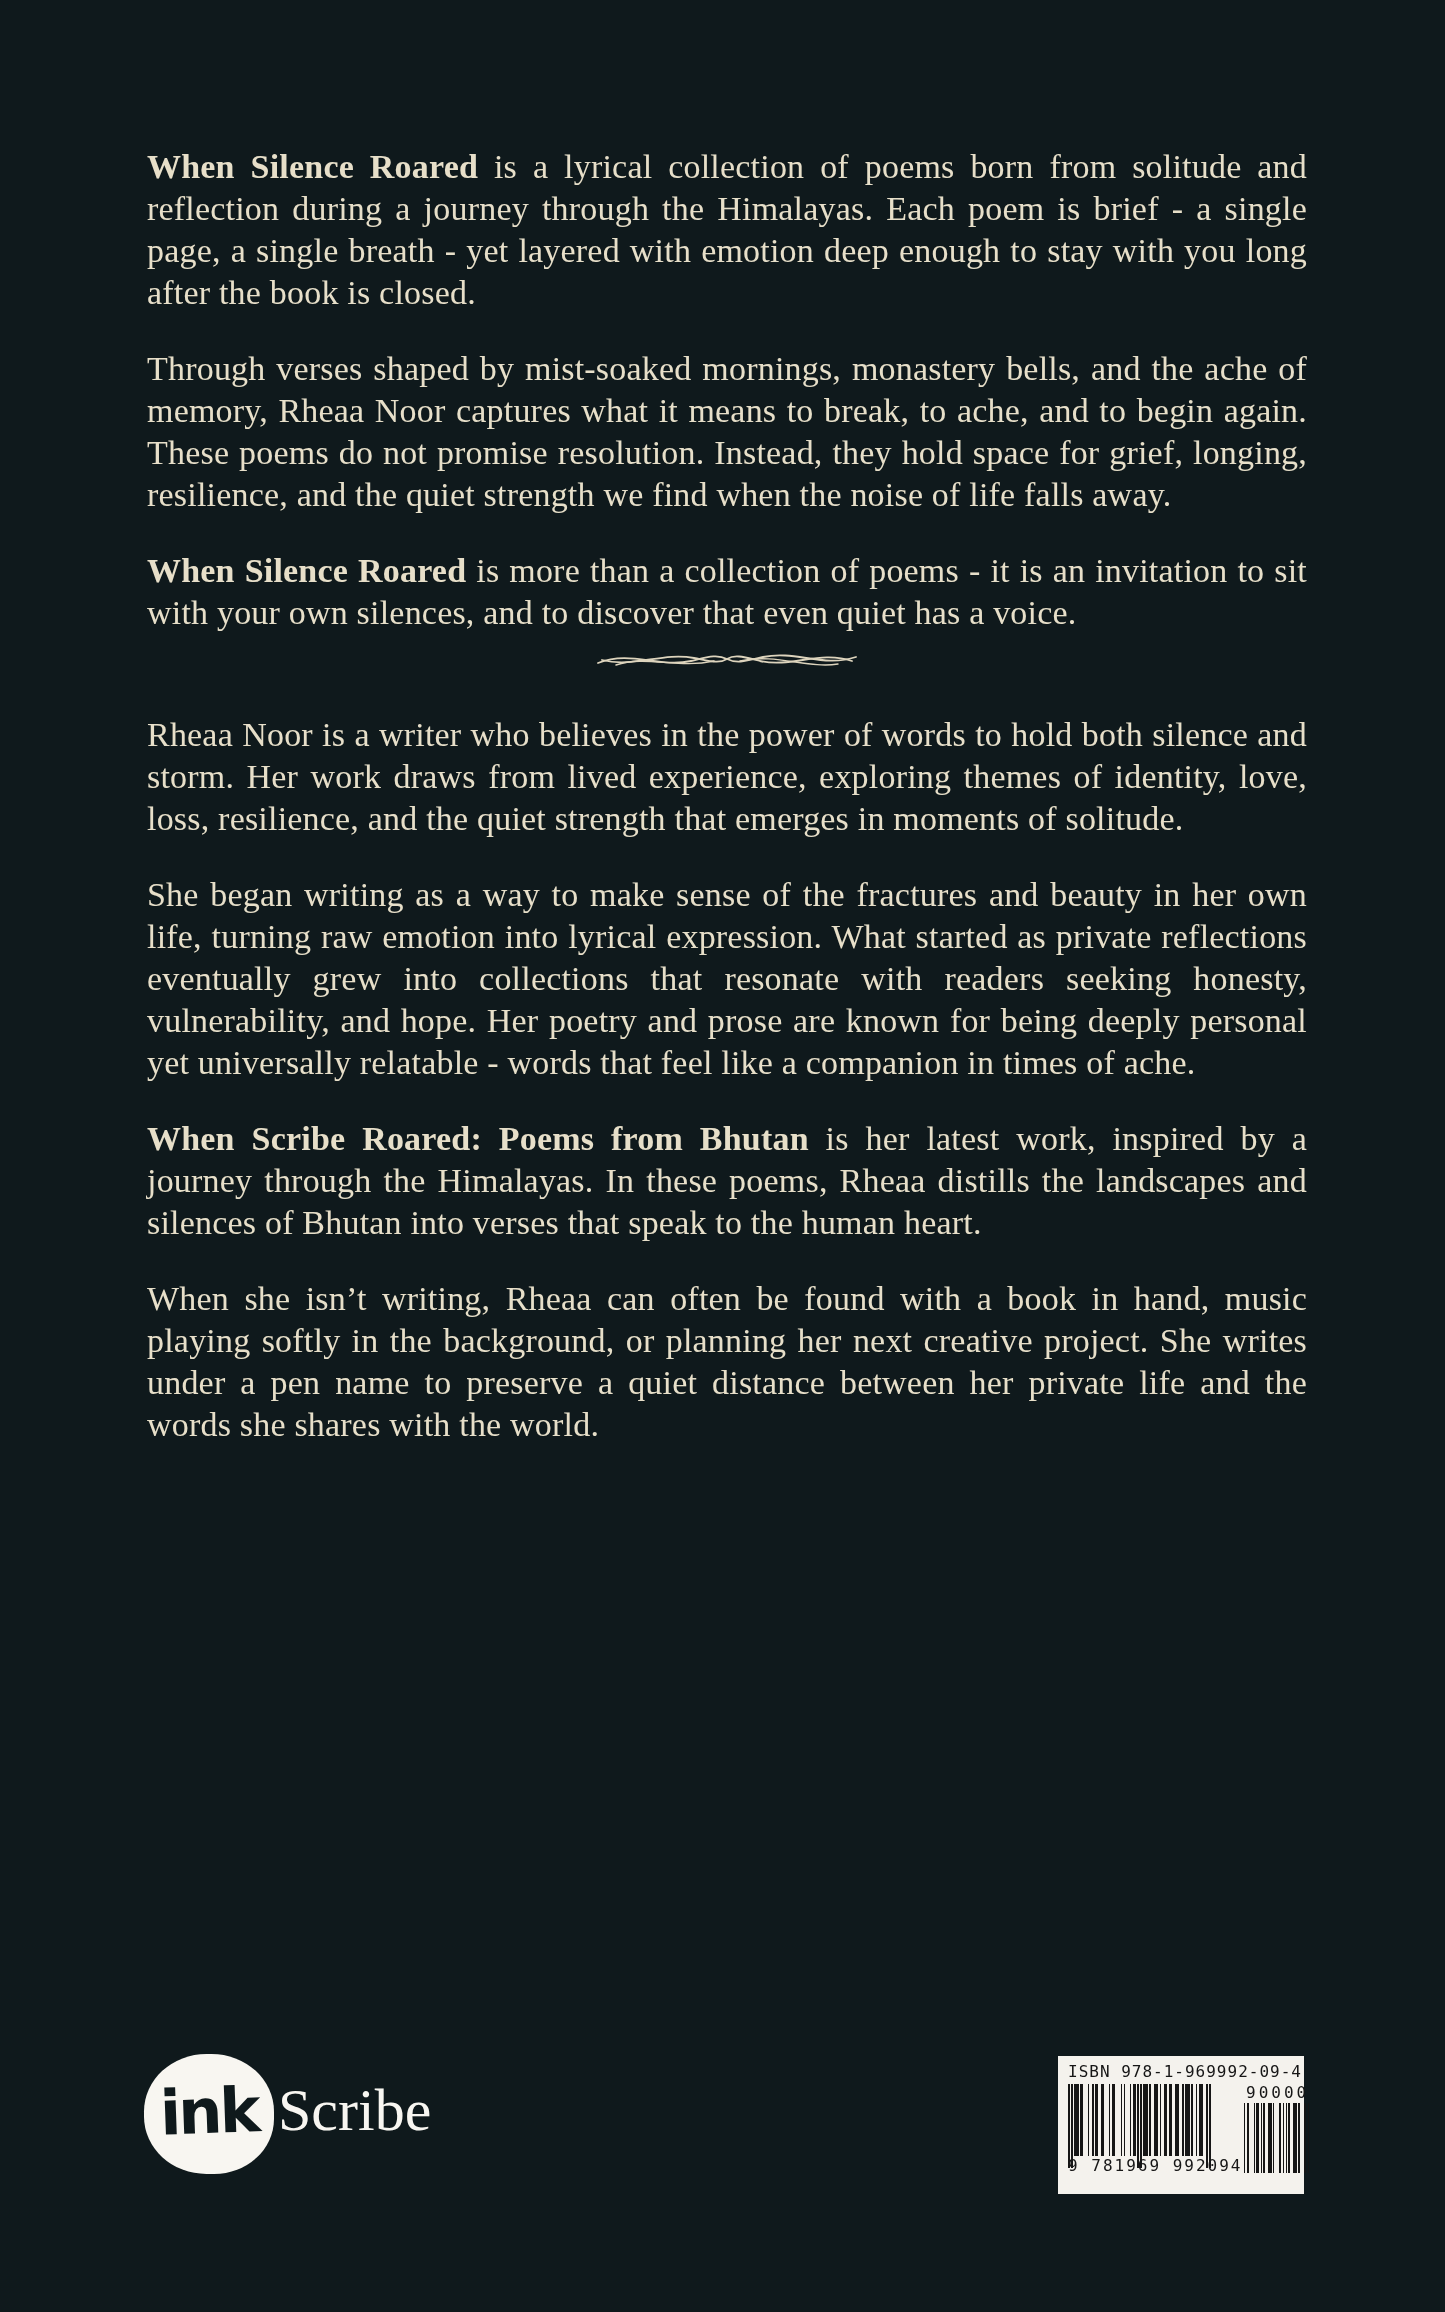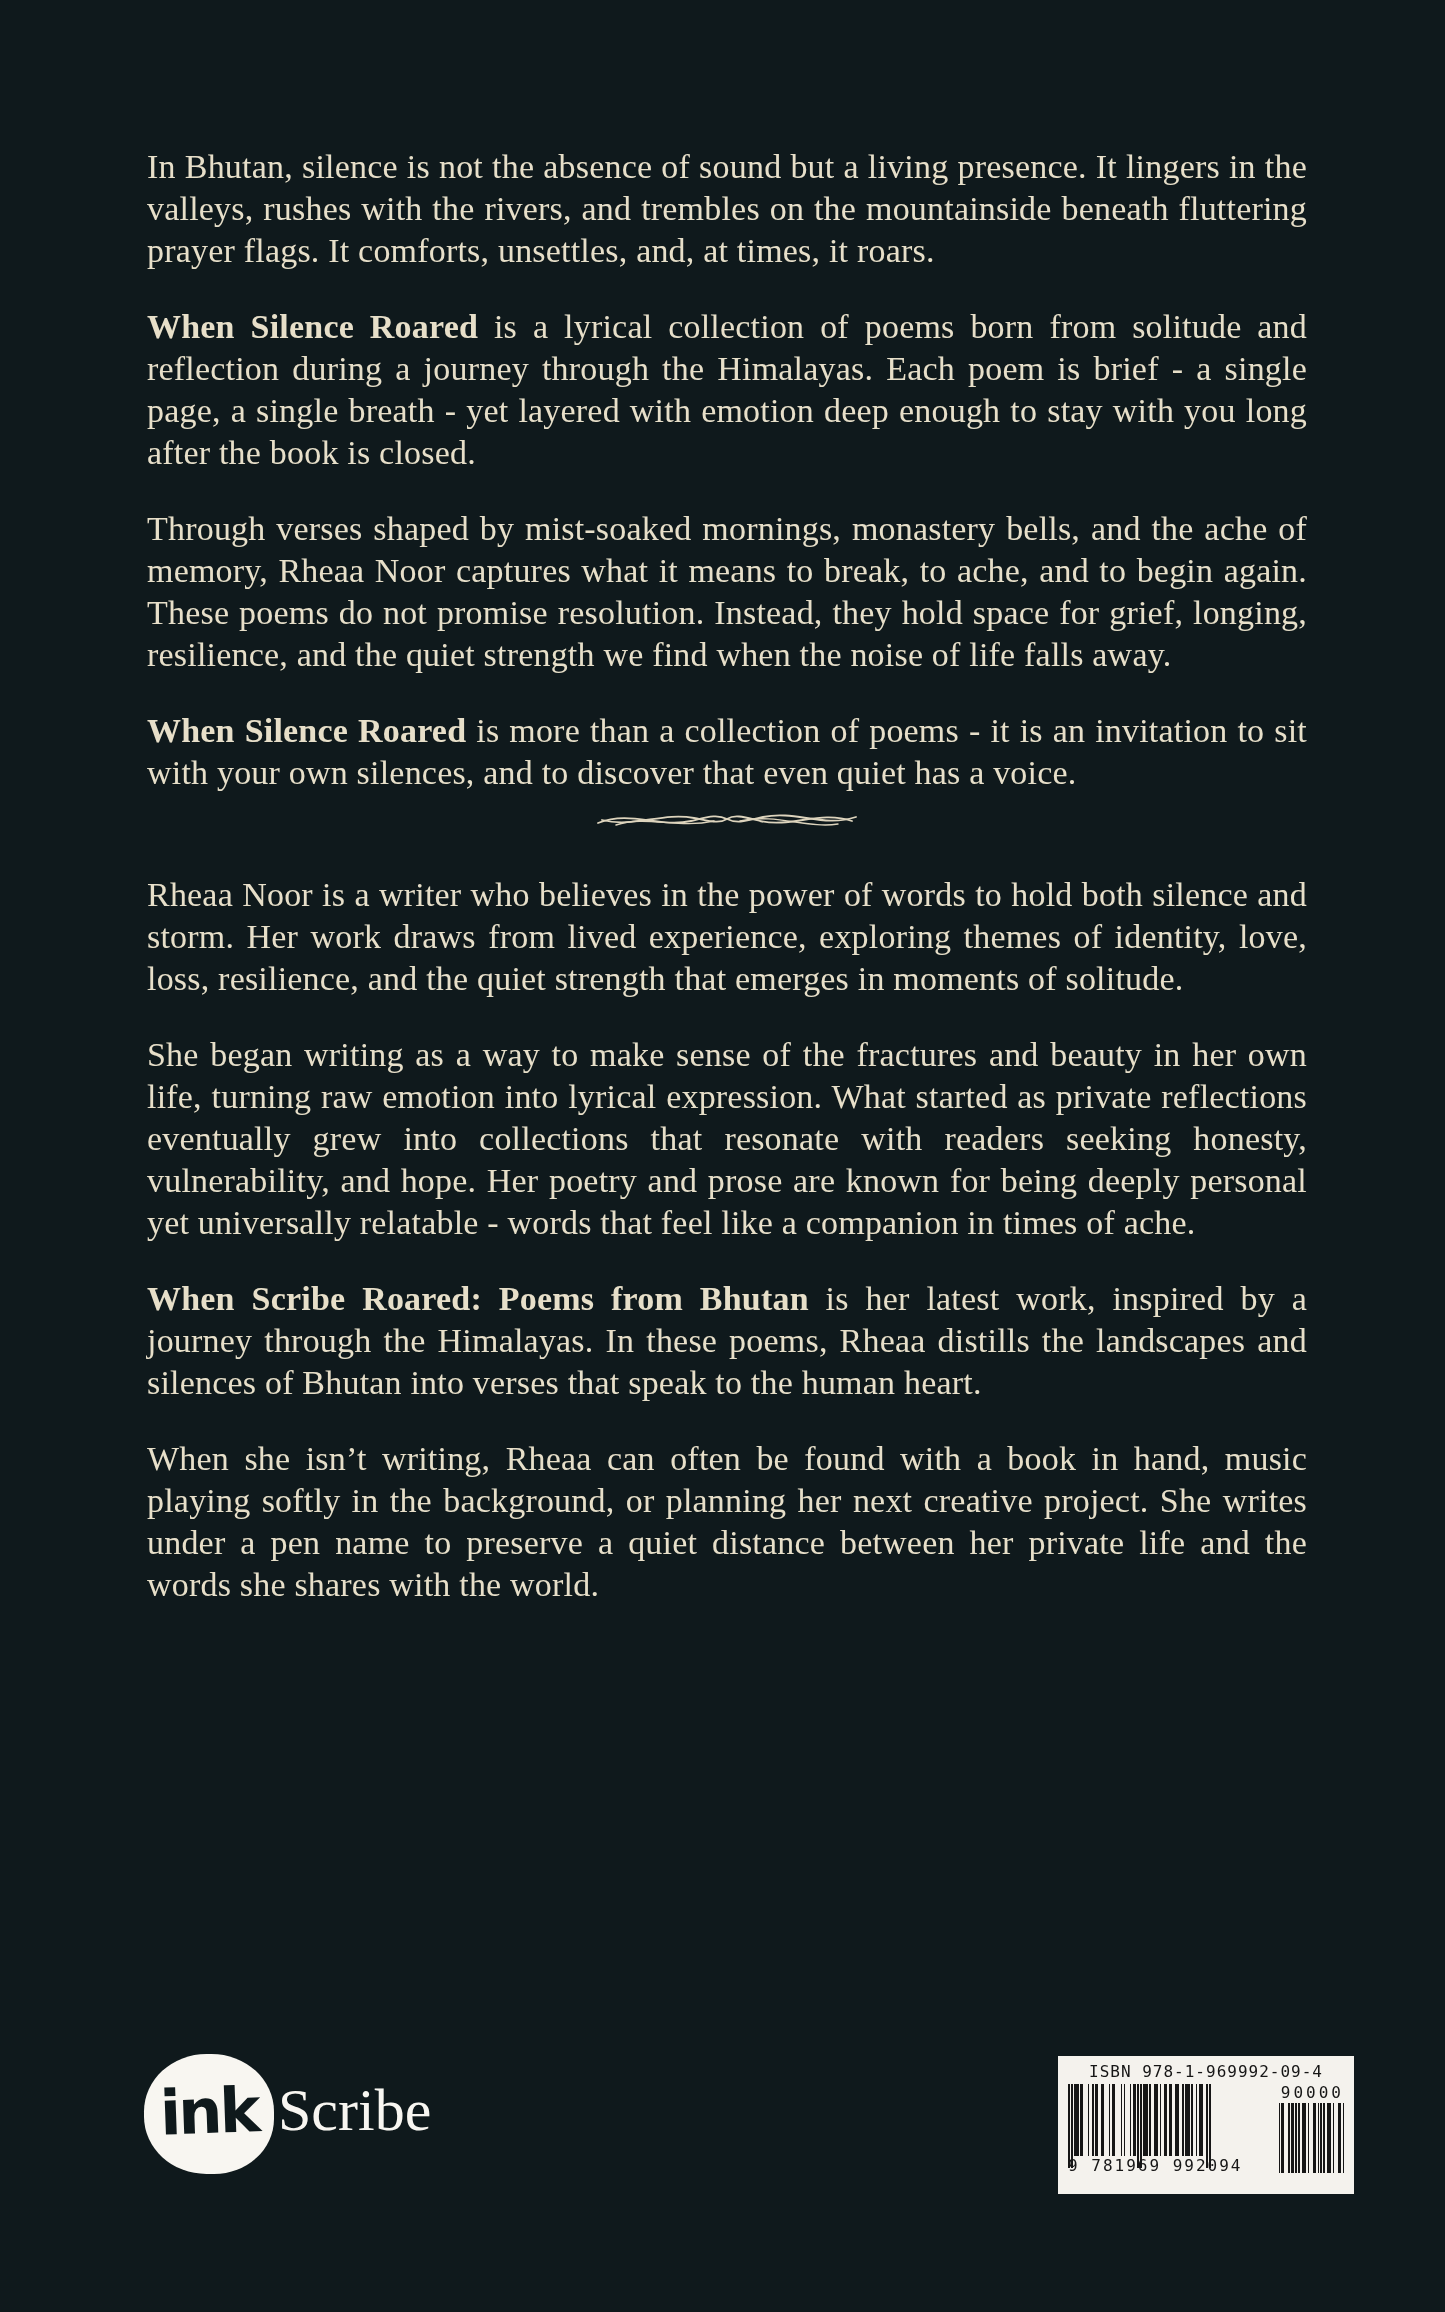--- a/index.html
+++ b/index.html
@@ -59,21 +59,21 @@
     font-family:"Liberation Serif",serif;
     font-size:60px;line-height:1;
     color:var(--logo);
     margin-left:4px;
     transform:translateY(-4px);
   }
 
   
   .barcode-box{
     position:absolute;left:1058px;top:2056px;
-    width:296px;height:138px;
+    width:246px;height:138px;
     background:var(--bc-bg);
     padding:7px 10px 6px 10px;
     display:flex;flex-direction:column;
   }
   .isbn-line{
     font-family:"DejaVu Sans Mono",monospace;
     font-size:16px;line-height:18px;
     color:var(--bc-ink);
     letter-spacing:1px;
     text-align:center;
@@ -109,21 +109,20 @@
     white-space:nowrap;
   }
 </style>
 </head>
 <body>
 
 <div class="page">
 
   <div class="content">
     <div id="synopsis">
-        <p class="para"><span>In Bhutan, silence is not the absence of sound but a living presence. It lingers in the valleys, rushes with the rivers, and trembles on the mountainside beneath fluttering prayer flags. It comforts, unsettles, and, at times, it roars.</span></p>
         <p class="para"><span class="b">When Silence Roared</span><span> is a lyrical collection of poems born from solitude and reflection during a journey through the Himalayas. Each poem is brief - a single page, a single breath - yet layered with emotion deep enough to stay with you long after the book is closed.</span></p>
         <p class="para"><span>Through verses shaped by mist-soaked mornings, monastery bells, and the ache of memory, Rheaa Noor captures what it means to break, to ache, and to begin again. These poems do not promise resolution. Instead, they hold space for grief, longing, resilience, and the quiet strength we find when the noise of life falls away.</span></p>
         <p class="para"><span class="b">When Silence Roared</span><span> is more than a collection of poems - it is an invitation to sit with your own silences, and to discover that even quiet has a voice.</span></p>
       </div>
 
     <div class="divider">
       <svg width="262" height="22" viewBox="0 0 262 22" fill="none" stroke="#ddd4bd" stroke-width="1.8" stroke-linecap="round">
         <path d="M2 15 C 35 2, 62 20, 95 13 C 112 9, 121 6, 131 11 C 141 16, 150 13, 167 9 C 200 2, 227 20, 260 9"></path>
         <path d="M6 12 C 38 20, 66 4, 98 10 C 114 13, 123 16, 131 11 C 139 6, 148 9, 164 13 C 196 20, 224 2, 256 13"></path>
         <path d="M20 17 C 50 7, 82 21, 118 13" stroke-width="1.4"></path>

